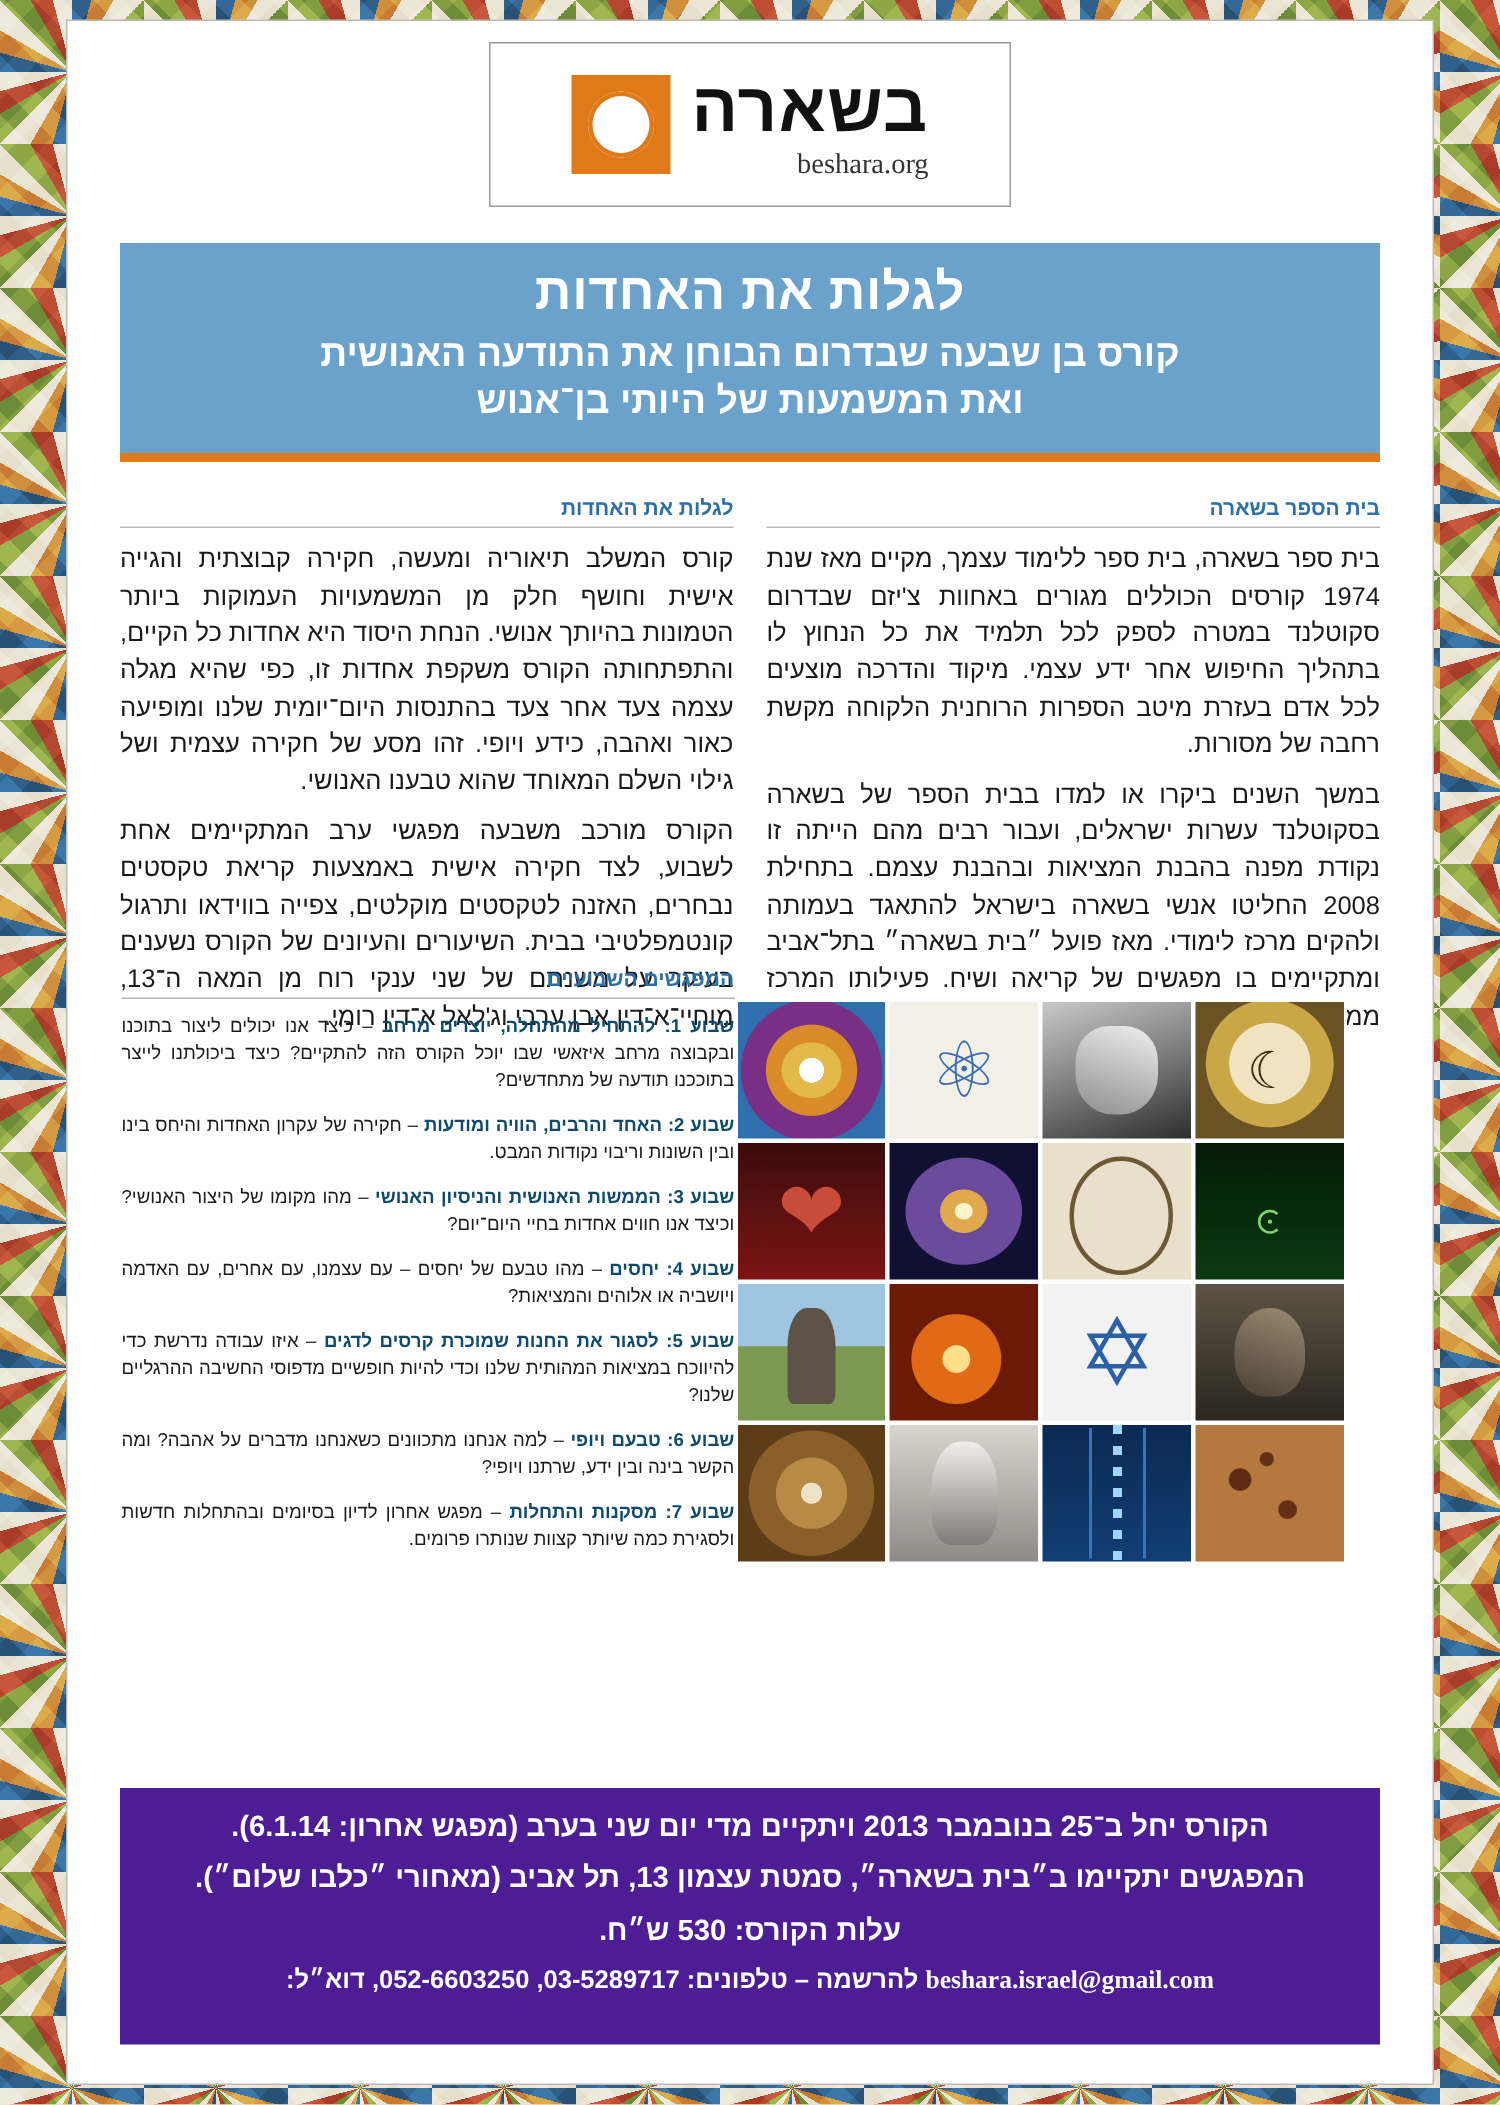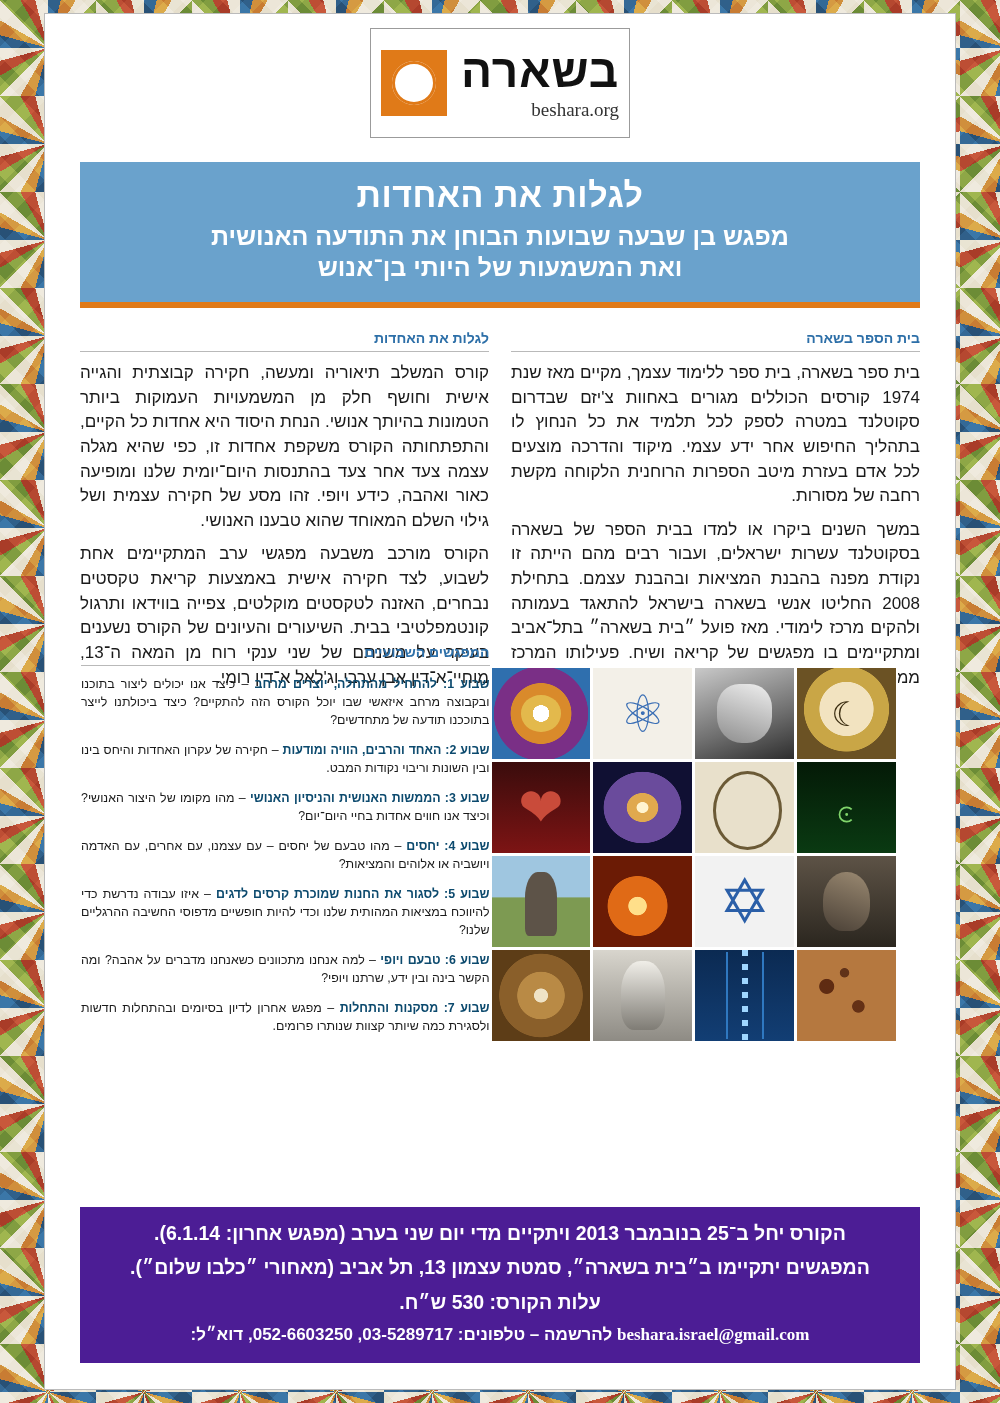--- a/index.html
+++ b/index.html
@@ -39,21 +39,21 @@
     box-shadow:0 0 0 1px #bbb;
     overflow:hidden;
   }
 
   
   .logo-wrap{
     position:absolute;left:0;right:0;top:14px;
     display:flex;justify-content:center;
   }
   .logo-box{
-    width:260px;height:110px;
+    width:348px;height:110px;
     border:1px solid #9b9b9b;
     background:#fff;
     display:flex;align-items:center;justify-content:center;
     gap:14px;
     padding:0 6px;
     box-sizing:border-box;
   }
   .logo-text{
     text-align:right;
     line-height:1;
@@ -178,21 +178,21 @@
     position:absolute;left:35px;right:35px;bottom:26px;
     background:#4c1d95;
     color:#fff;
     padding:14px 22px 16px;
     box-sizing:border-box;
     text-align:center;
   }
   .footer p{
     margin:0 0 9px;font-size:19.5px;font-weight:700;line-height:1.3;direction:rtl;
   }
-  .footer p:last-child{margin-bottom:1px;}
+  .footer p:last-child{margin-bottom:16px;}
   .footer .contact{font-size:17px;}
   .footer .mail{font-family:"Liberation Serif",serif;}
 </style>
 </head>
 <body>
 
 <div class="border-frame"></div>
 
 <div class="page">
 
@@ -203,21 +203,21 @@
         <div class="logo-url">beshara.org</div>
       </div>
       <div class="logo-mark">
         <div class="ring"></div>
       </div>
     </div>
   </div>
 
   <div class="banner">
     <h1>לגלות את האחדות</h1>
-    <h2>מפגש בן שבעה שבועות הבוחן את התודעה האנושית</h2>
+    <h2>קורס בן שבעה שבדרום הבוחן את התודעה האנושית</h2>
     <h2>ואת המשמעות של היותי בן־אנוש</h2>
   </div>
 
   <div class="cols">
 
     <div class="col">
       <div class="col-head">לגלות את האחדות</div>
       <p>קורס המשלב תיאוריה ומעשה, חקירה קבוצתית והגייה אישית וחושף חלק מן המשמעויות העמוקות ביותר הטמונות בהיותך אנושי. הנחת היסוד היא אחדות כל הקיים, והתפתחותה הקורס משקפת אחדות זו, כפי שהיא מגלה עצמה צעד אחר צעד בהתנסות היום־יומית שלנו ומופיעה כאור ואהבה, כידע ויופי. זהו מסע של חקירה עצמית ושל גילוי השלם המאוחד שהוא טבענו האנושי.</p>
       <p>הקורס מורכב משבעה מפגשי ערב המתקיימים אחת לשבוע, לצד חקירה אישית באמצעות קריאת טקסטים נבחרים, האזנה לטקסטים מוקלטים, צפייה בווידאו ותרגול קונטמפלטיבי בבית. השיעורים והעיונים של הקורס נשענים בעיקר על משנתם של שני ענקי רוח מן המאה ה־13, מוחיי־א־דין אבן ערבי וג'לאל א־דין רומי.</p>
     </div>

